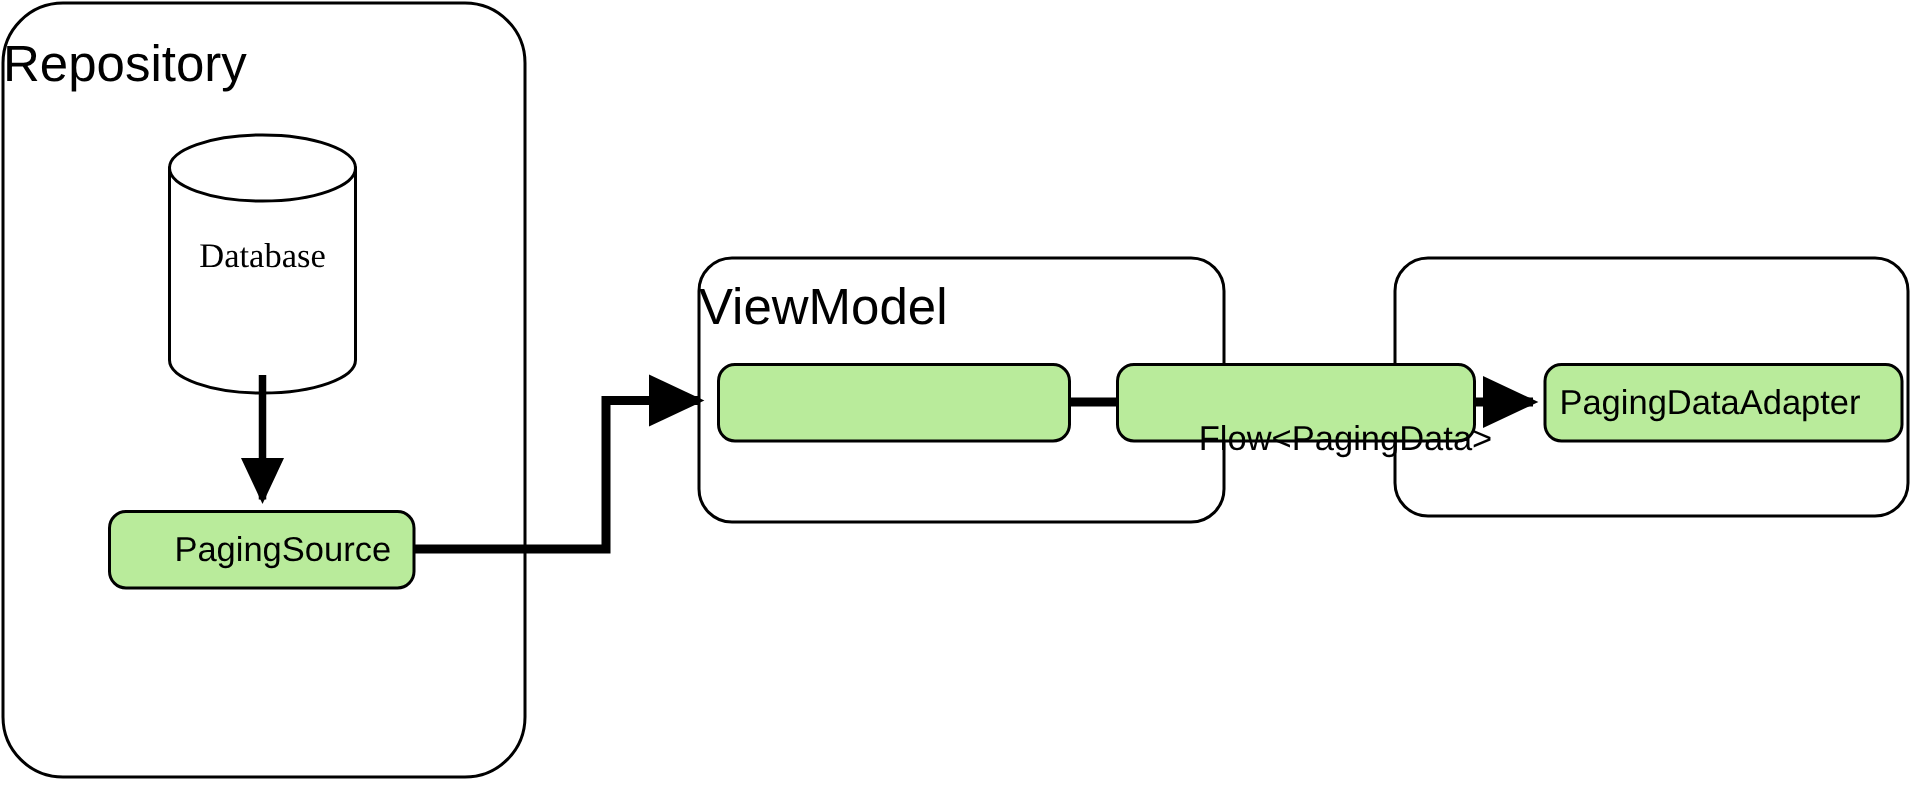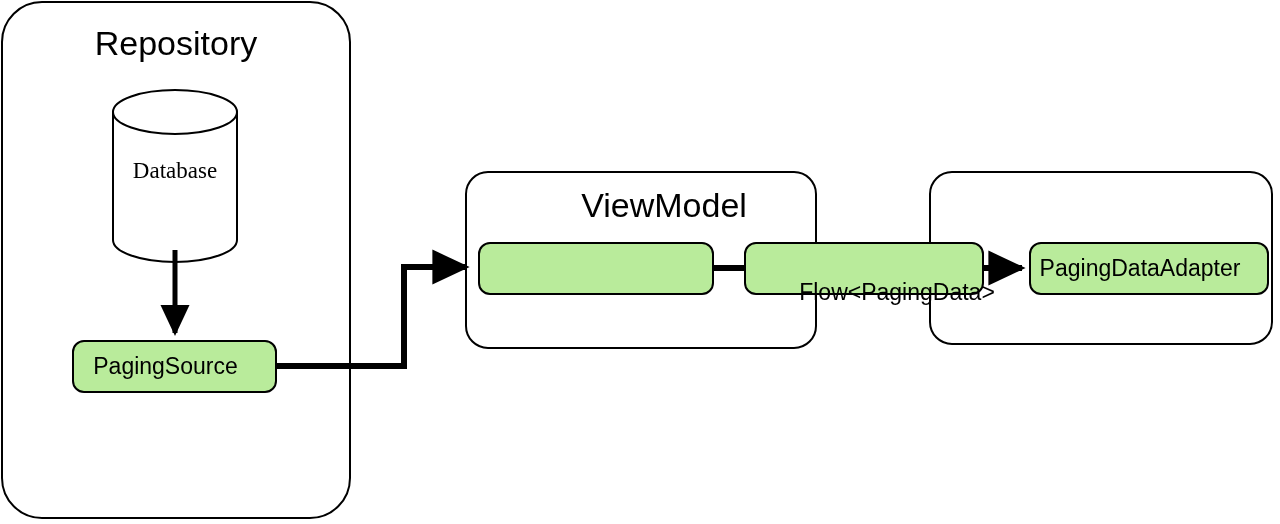--- a/index.html
+++ b/index.html
@@ -23,21 +23,20 @@
     top: 0;
     width: 1280px;
     height: 524px;
     overflow: visible;
   }
   .group-label {
     position: absolute;
     font-size: 34px;
     line-height: 1;
     color: #000000;
-    text-align: center;
     white-space: nowrap;
     user-select: none;
   }
   .node-label {
     position: absolute;
     font-size: 23px;
     line-height: 1;
     color: #000000;
     text-align: center;
     white-space: nowrap;
@@ -99,20 +98,20 @@
     <rect x="1030" y="243" width="238" height="51" rx="11" ry="11" fill="#b9eb9b" stroke="#000000" stroke-width="2"></rect>
   </svg>
 
   <div class="group-label" style="left:2px; top:26px; width:348px;">Repository</div>
 
   <div class="group-label" style="left:466px; top:188px; width:396px;">ViewModel</div>
 
 
   <div class="cylinder-label" style="left:113px; top:158px; width:124px;">Database</div>
 
-  <div class="node-label" style="left:64px; top:341px; width:203px; height:51px;">PagingSource</div>
+  <div class="node-label" style="left:87px; top:341px; width:203px; height:51px;">PagingSource</div>
 
 
   <div class="node-label" style="left:778px; top:243px; width:238px; height:42px;margin-top:28px;">Flow&lt;PagingData&gt;</div>
 
   <div class="node-label" style="left:1030px; top:243px; width:220px; height:51px;">PagingDataAdapter</div>
 
 </div>
 
 </body></html>

